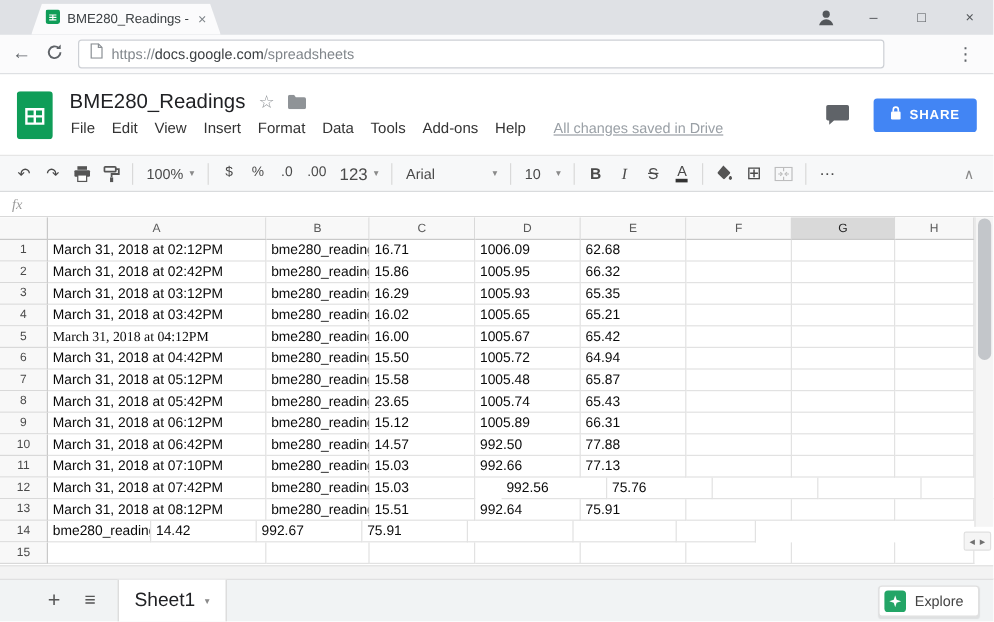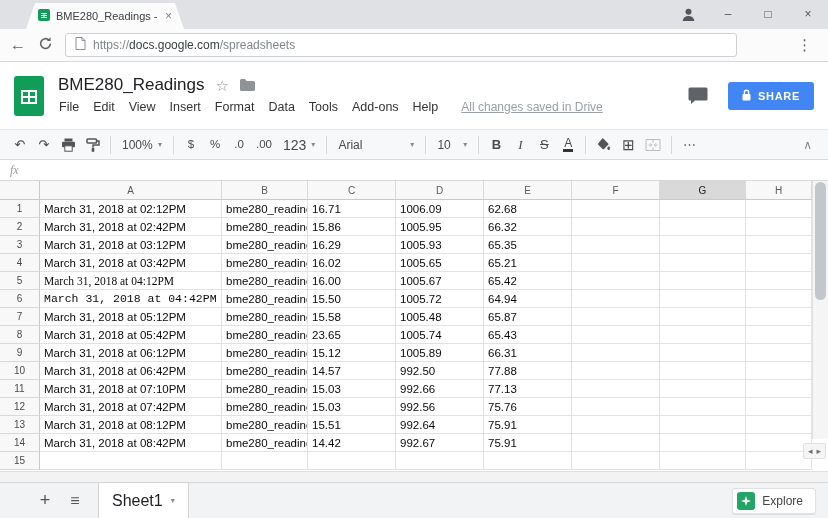--- a/index.html
+++ b/index.html
@@ -344,21 +344,21 @@
           <div class="cell" style="width: 86px;">bme280_reading</div>
           <div class="cell" style="width: 88px;">16.00</div>
           <div class="cell" style="width: 88px;">1005.67</div>
           <div class="cell" style="width: 88px;">65.42</div>
           <div class="cell" style="width: 88px;"></div>
           <div class="cell" style="width: 86px;"></div>
           <div class="cell" style="width: 66px;"></div>
         </div>
         <div class="grid-row">
           <div class="row-hdr">6</div>
-          <div class="cell" style="width: 182px; font-family: Liberation Mono, monospace;">March 31, 2018 at 04:42PM</div>
+          <div class="cell" style="width: 182px;">March 31, 2018 at 04:42PM</div>
           <div class="cell" style="width: 86px;">bme280_reading</div>
           <div class="cell" style="width: 88px;">15.50</div>
           <div class="cell" style="width: 88px;">1005.72</div>
           <div class="cell" style="width: 88px;">64.94</div>
           <div class="cell" style="width: 88px;"></div>
           <div class="cell" style="width: 86px;"></div>
           <div class="cell" style="width: 66px;"></div>
         </div>
         <div class="grid-row">
           <div class="row-hdr">7</div>
@@ -413,40 +413,39 @@
           <div class="cell" style="width: 88px;">77.13</div>
           <div class="cell" style="width: 88px;"></div>
           <div class="cell" style="width: 86px;"></div>
           <div class="cell" style="width: 66px;"></div>
         </div>
         <div class="grid-row">
           <div class="row-hdr">12</div>
           <div class="cell" style="width: 182px;">March 31, 2018 at 07:42PM</div>
           <div class="cell" style="width: 86px;">bme280_reading</div>
           <div class="cell" style="width: 88px;">15.03</div>
-          <div class="cell" style="width: 88px;">992.56</div>
+          <div class="cell" style="width: 88px; margin-left: 22px;">992.56</div>
           <div class="cell" style="width: 88px;">75.76</div>
           <div class="cell" style="width: 88px;"></div>
           <div class="cell" style="width: 86px;"></div>
           <div class="cell" style="width: 66px;"></div>
         </div>
         <div class="grid-row">
           <div class="row-hdr">13</div>
           <div class="cell" style="width: 182px;">March 31, 2018 at 08:12PM</div>
           <div class="cell" style="width: 86px;">bme280_reading</div>
           <div class="cell" style="width: 88px;">15.51</div>
           <div class="cell" style="width: 88px;">992.64</div>
           <div class="cell" style="width: 88px;">75.91</div>
           <div class="cell" style="width: 88px;"></div>
           <div class="cell" style="width: 86px;"></div>
           <div class="cell" style="width: 66px;"></div>
         </div>
         <div class="grid-row">
           <div class="row-hdr">14</div>
-          <div class="cell" style="width: 182px;">March 31, 2018 at 08:42PM</div>
           <div class="cell" style="width: 86px;">bme280_reading</div>
           <div class="cell" style="width: 88px;">14.42</div>
           <div class="cell" style="width: 88px;">992.67</div>
           <div class="cell" style="width: 88px;">75.91</div>
           <div class="cell" style="width: 88px;"></div>
           <div class="cell" style="width: 86px;"></div>
           <div class="cell" style="width: 66px;"></div>
         </div>
         <div class="grid-row">
           <div class="row-hdr">15</div>

